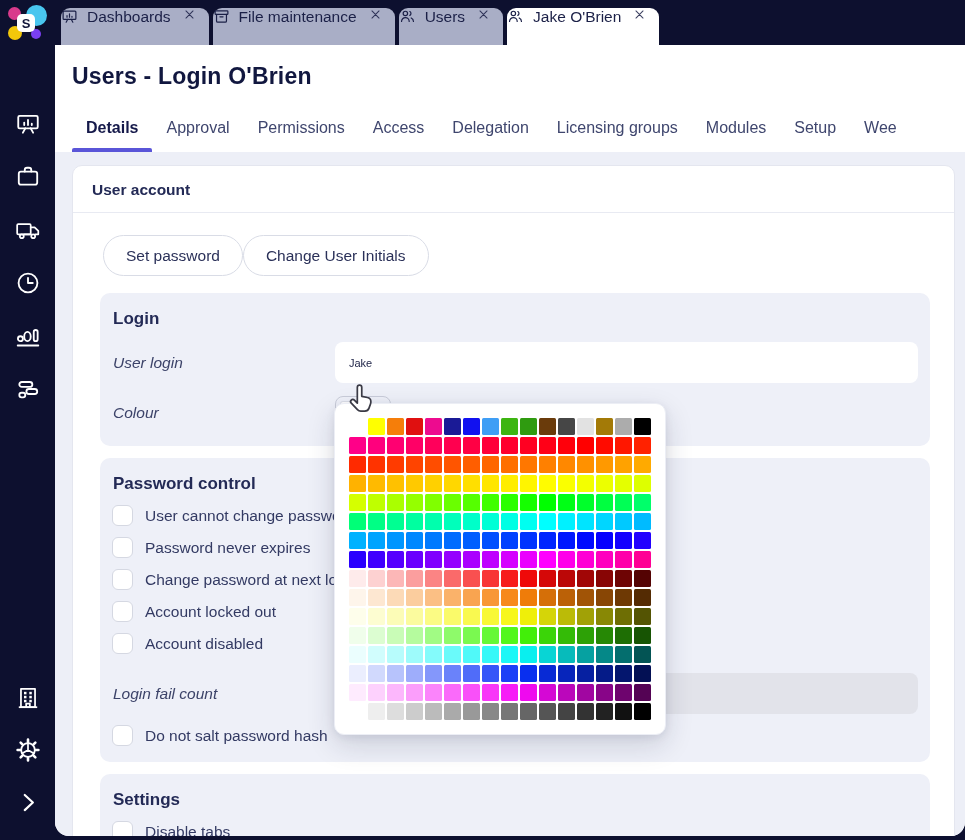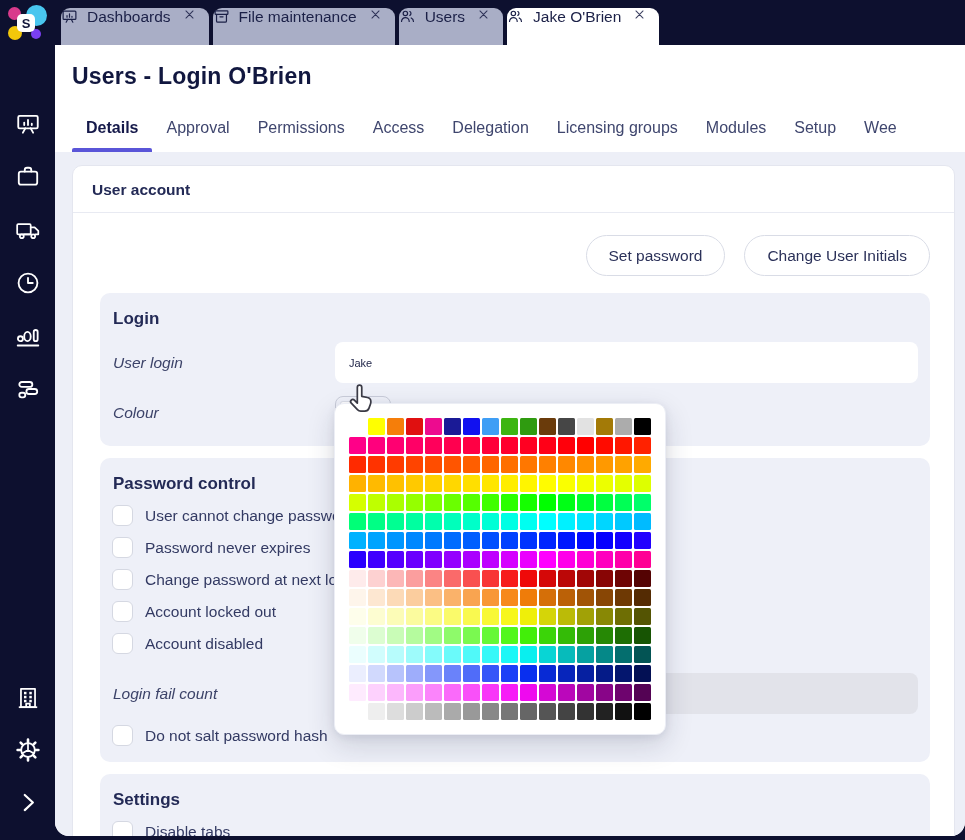--- a/index.html
+++ b/index.html
@@ -45,21 +45,21 @@
   nav{display:flex;margin-top:26px;white-space:nowrap;overflow:hidden;}
   .nav-item{padding:0 14px 14px;font-size:16px;line-height:20px;color:#3f466e;cursor:pointer;position:relative;text-align:right;}
   .nav-item.active{color:#15194a;font-weight:700;}
   .nav-item.active::after{content:"";position:absolute;left:0;right:0;bottom:0;height:4px;
     background:var(--accent-underline);border-radius:2px 2px 0 0;}
   
   .page-bg{flex:1;background:var(--page-bg);padding:13px 10px 0 17px;}
   .card{background:#fff;border:1px solid #e4e6ef;border-radius:10px;height:100%;overflow:hidden;}
   .card-head{padding:15px 19px 13px;font-size:15.5px;font-weight:700;color:var(--heading);border-bottom:1px solid #e8eaf2;}
   .card-body{padding:17px 24px 0 27px;}
-  .actions{display:flex;gap:19px;margin:5px 0 17px 3px;justify-content:flex-end;}
+  .actions{display:flex;gap:0;margin:5px 0 17px 3px;}
   .btn{background:#fff;border:1px solid #d9dce6;border-radius:21px;padding:0 22px;height:41px;
     font-size:15.5px;color:#2b3159;font-family:inherit;cursor:pointer;}
   .panel{background:var(--panel-bg);border-radius:10px;padding:13px 12px 16px;margin-bottom:12px;}
   .panel-title{font-size:17px;font-weight:600;color:var(--heading);margin:3px 0 0 1px;}
   .field-row{display:flex;align-items:center;margin-top:13px;}
   .f-label{width:223px;flex:none;font-size:15.5px;color:var(--label);padding-left:1px;font-style:italic;}
   .f-input{flex:1;height:41px;border:none;border-radius:8px;background:#fff;font-size:11px;color:#1c2145;
     padding:0 14px;font-family:inherit;outline:none;}
   .f-input.disabled{background:var(--disabled-input-bg);}
   .colour-btn{display:flex;align-items:center;gap:7px;height:34px;padding:0 9px 0 5px;background:transparent;

